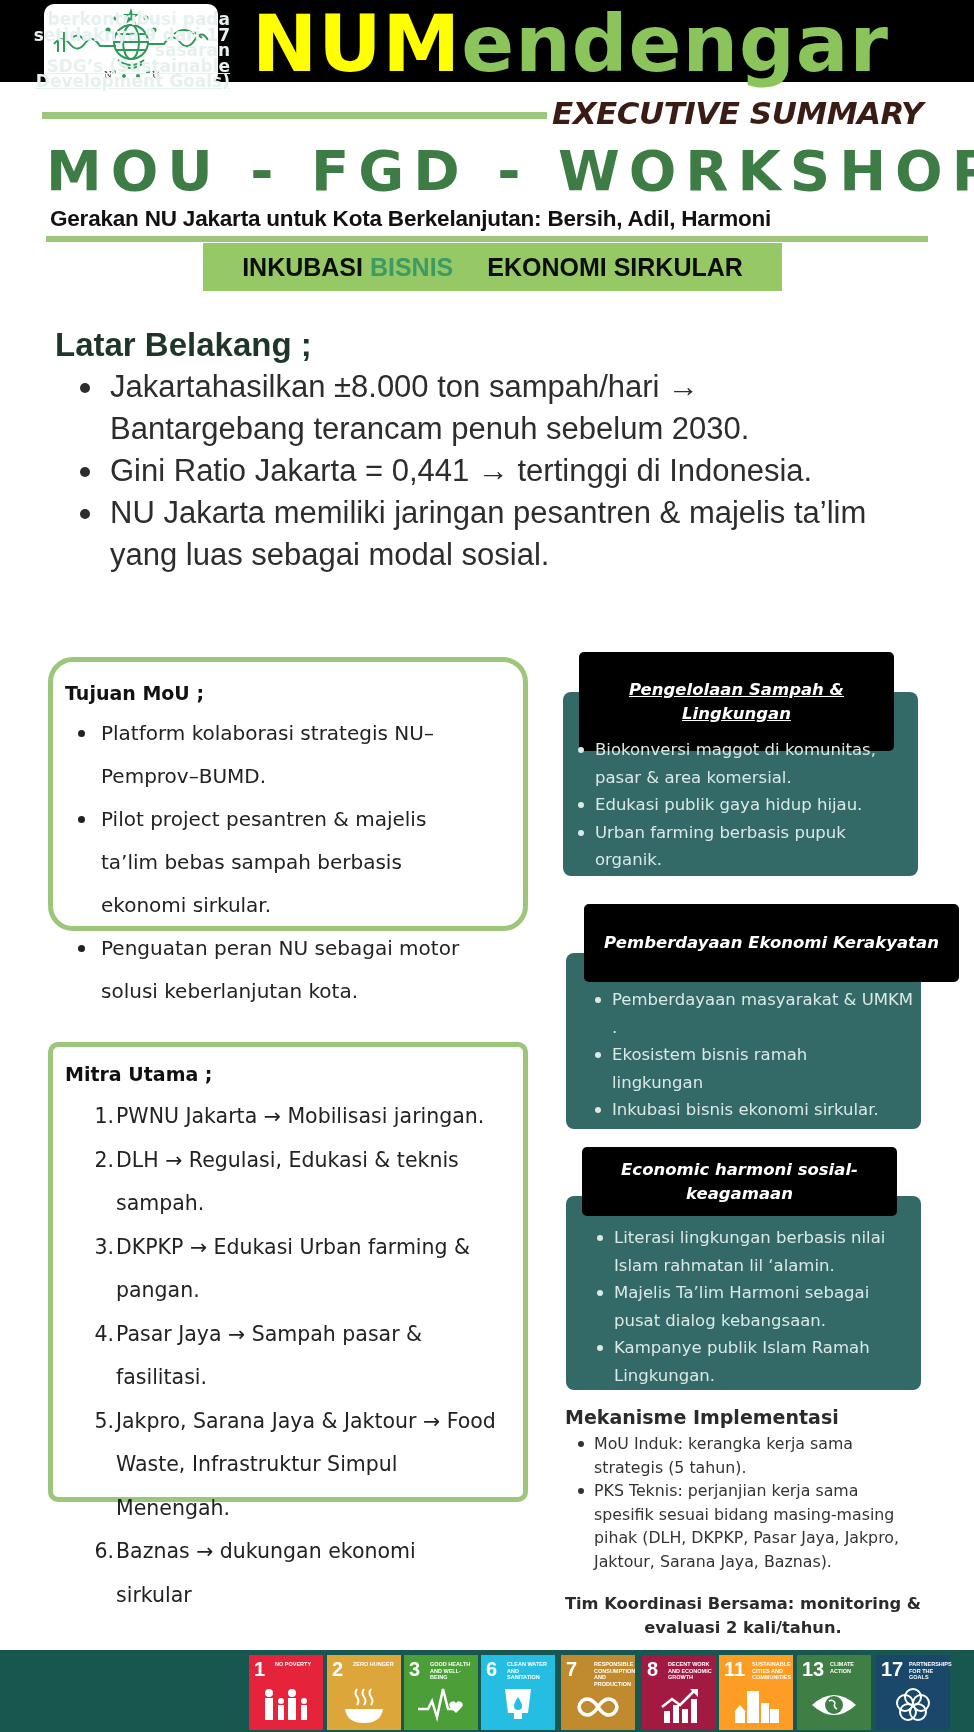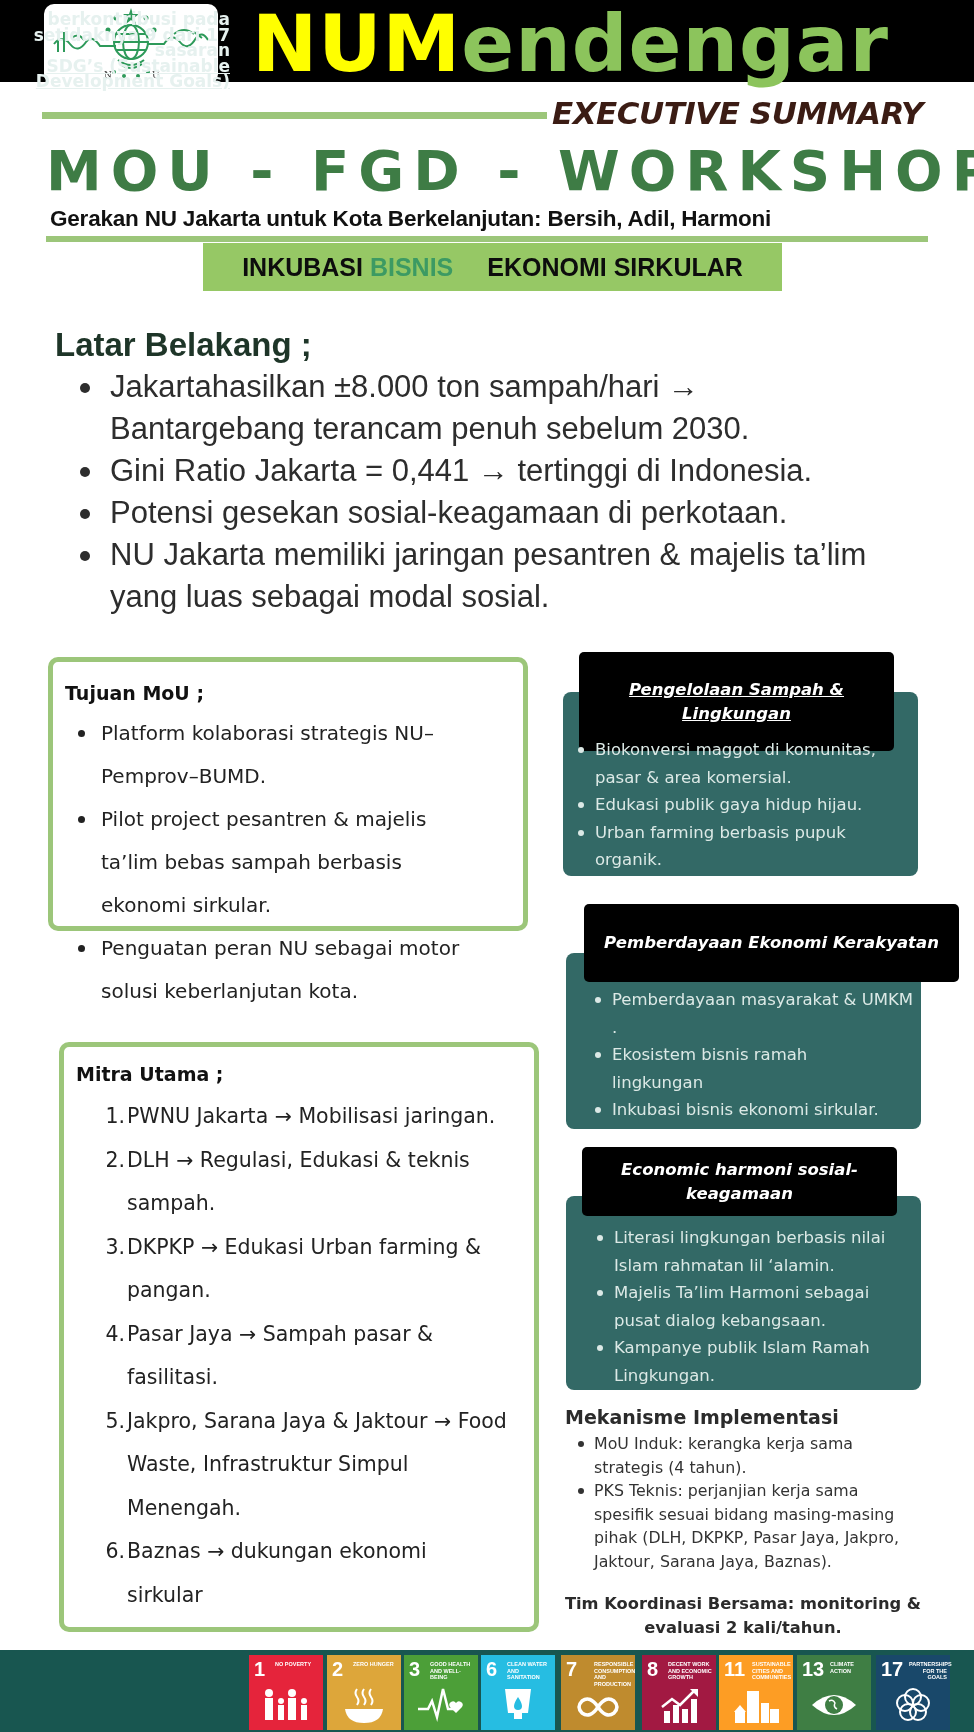--- a/index.html
+++ b/index.html
@@ -25,27 +25,27 @@
 
   
   .latar-title { position: absolute; left: 55px; top: 326px; font-family: "Liberation Sans", sans-serif; font-weight: bold; font-size: 33px; color: #1e3528; white-space: nowrap; }
   .latar-list { position: absolute; left: 80px; top: 366px; width: 880px; list-style: none; }
   .latar-list li { position: relative; padding-left: 30px; font-family: "Liberation Sans", sans-serif; font-size: 31px; line-height: 42px; color: #2d2d2d; }
   .latar-list li::before { content: ""; position: absolute; left: 0; top: 17px; width: 10px; height: 10px; border-radius: 50%; background: #2d2d2d; }
 
   
   .lcard { position: absolute; left: 48px; width: 480px; border: 5px solid #9cc67a; border-radius: 10px; background: #fff; }
   .lcard h3 { font-family: "DejaVu Sans", sans-serif; font-weight: bold; font-size: 19px; color: #111; }
-  .tujuan { top: 657px; height: 274px; padding: 16px 10px 0 12px; }
+  .tujuan { top: 657px; height: 274px; padding: 16px 10px 0 12px; border-radius: 25px; }
   .tujuan h3 { margin-top: 4px; }
   .tujuan ul { list-style: none; margin-top: 8px; padding-left: 36px; }
   .tujuan li { position: relative; font-size: 20px; line-height: 43px; color: #222; }
   .tujuan li::before { content: ""; position: absolute; left: -23px; top: 18px; width: 7px; height: 7px; border-radius: 50%; background: #222; }
 
-  .mitra { top: 1042px; height: 590px; padding: 16px 10px 0 12px; margin-left: 11px; }
+  .mitra { top: 1042px; height: 460px; padding: 16px 10px 0 12px; }
   .mitra ol { list-style: none; margin-top: 10px; }
   .mitra li { display: flex; font-size: 20.5px; line-height: 43.5px; color: #222; }
   .mitra li .num { width: 51px; text-align: right; padding-right: 2px; flex-shrink: 0; }
   .mitra li .txt { flex: 1; }
 
   
   .rcard { position: absolute; left: 563px; width: 355px; background: #336966; border-radius: 8px; }
   .rhead { position: absolute; background: #000; border-radius: 5px; color: #fff; font-family: "DejaVu Sans", sans-serif; font-weight: bold; font-style: italic; font-size: 16.5px; line-height: 24px; text-align: center; display: flex; align-items: center; justify-content: center; padding: 0 10px; }
   .rcard ul { list-style: none; position: absolute; }
   .rcard li { position: relative; font-size: 16.5px; line-height: 27.5px; color: #dce9e6; padding-left: 20px; }
@@ -111,21 +111,20 @@
 <div class="rule-mid"></div>
 <div class="banner">
   <span><span>INKUBASI</span> <span class="hl">BISNIS</span></span>
   <span>EKONOMI SIRKULAR</span>
 </div>
 
 <div class="latar-title">Latar Belakang ;</div>
 <ul class="latar-list">
   <li style="width:740px">Jakartahasilkan ±8.000 ton sampah/hari → Bantargebang terancam penuh sebelum 2030.</li>
   <li>Gini Ratio Jakarta = 0,441 → tertinggi di Indonesia.</li>
-  <li>Potensi gesekan sosial-keagamaan di perkotaan.</li>
   <li style="width:840px">NU Jakarta memiliki jaringan pesantren &amp; majelis ta’lim yang luas sebagai modal sosial.</li>
 </ul>
 
 <div class="lcard tujuan">
   <h3>Tujuan MoU ;</h3>
   <ul>
     <li style="width:380px">Platform kolaborasi strategis NU–Pemprov–BUMD.</li>
     <li style="width:370px">Pilot project pesantren &amp; majelis ta’lim bebas sampah berbasis ekonomi sirkular.</li>
     <li style="width:390px">Penguatan peran NU sebagai motor solusi keberlanjutan kota.</li>
   </ul>
@@ -183,21 +182,21 @@
   <div class="rhead" style="left:16px;top:-49px;width:315px;height:69px;">Economic harmoni sosial-keagamaan</div>
   <ul style="left:28px;top:28px;width:322px;">
     <li style="width:300px">Literasi lingkungan berbasis nilai Islam rahmatan lil ‘alamin.</li>
     <li>Majelis Ta’lim Harmoni sebagai pusat dialog kebangsaan.</li>
     <li>Kampanye publik Islam Ramah Lingkungan.</li>
   </ul>
 </div>
 
 <div class="mek-title">Mekanisme Implementasi</div>
 <ul class="mek-list">
-  <li style="width:290px">MoU Induk: kerangka kerja sama strategis (4 tahun).</li>
+  <li style="width:290px">MoU Induk: kerangka kerja sama strategis (5 tahun).</li>
   <li>PKS Teknis: perjanjian kerja sama spesifik sesuai bidang masing-masing pihak (DLH, DKPKP, Pasar Jaya, Jakpro, Jaktour, Sarana Jaya, Baznas).</li>
 </ul>
 <div class="tim">Tim Koordinasi Bersama: monitoring &amp; evaluasi 2 kali/tahun.</div>
 
 <div class="footer"></div>
 <div class="foot-text">
   <div>berkontribusi pada</div>
   <div>setidaknya 9 dari 17 sasaran</div>
   <div class="u">SDG’s (Sustainable</div>
   <div class="u">Development Goals)</div>
@@ -273,21 +272,21 @@
 </div>
 <div class="sdg two-digit" style="left:797px;background:#3f7e44;">
   <span class="n">13</span>
     <span class="t">Climate Action</span>
   <svg class="ic" viewBox="0 0 50 40">
     <path d="M3 20 q22 -20 44 0 q-22 20 -44 0z" fill="#fff"></path>
     <circle cx="25" cy="20" r="9" fill="#3f7e44"></circle>
     <path d="M20 16 q4 -2 6 2 q-2 4 2 6" stroke="#fff" stroke-width="1.5" fill="none"></path>
   </svg>
 </div>
-<div class="sdg two-digit" style="left:876px;background:#19486a;text-align:right;">
+<div class="sdg two-digit" style="left:876px;background:#19486a;">
   <span class="n">17</span>
     <span class="t">Partnerships for the Goals</span>
   <svg class="ic" viewBox="0 0 50 40">
     <g stroke="#fff" stroke-width="2" fill="none">
       <circle cx="25" cy="12" r="8"></circle>
         <circle cx="17" cy="18" r="8"></circle>
         <circle cx="33" cy="18" r="8"></circle>
       <circle cx="20" cy="27" r="8"></circle>
         <circle cx="30" cy="27" r="8"></circle>
     </g>

